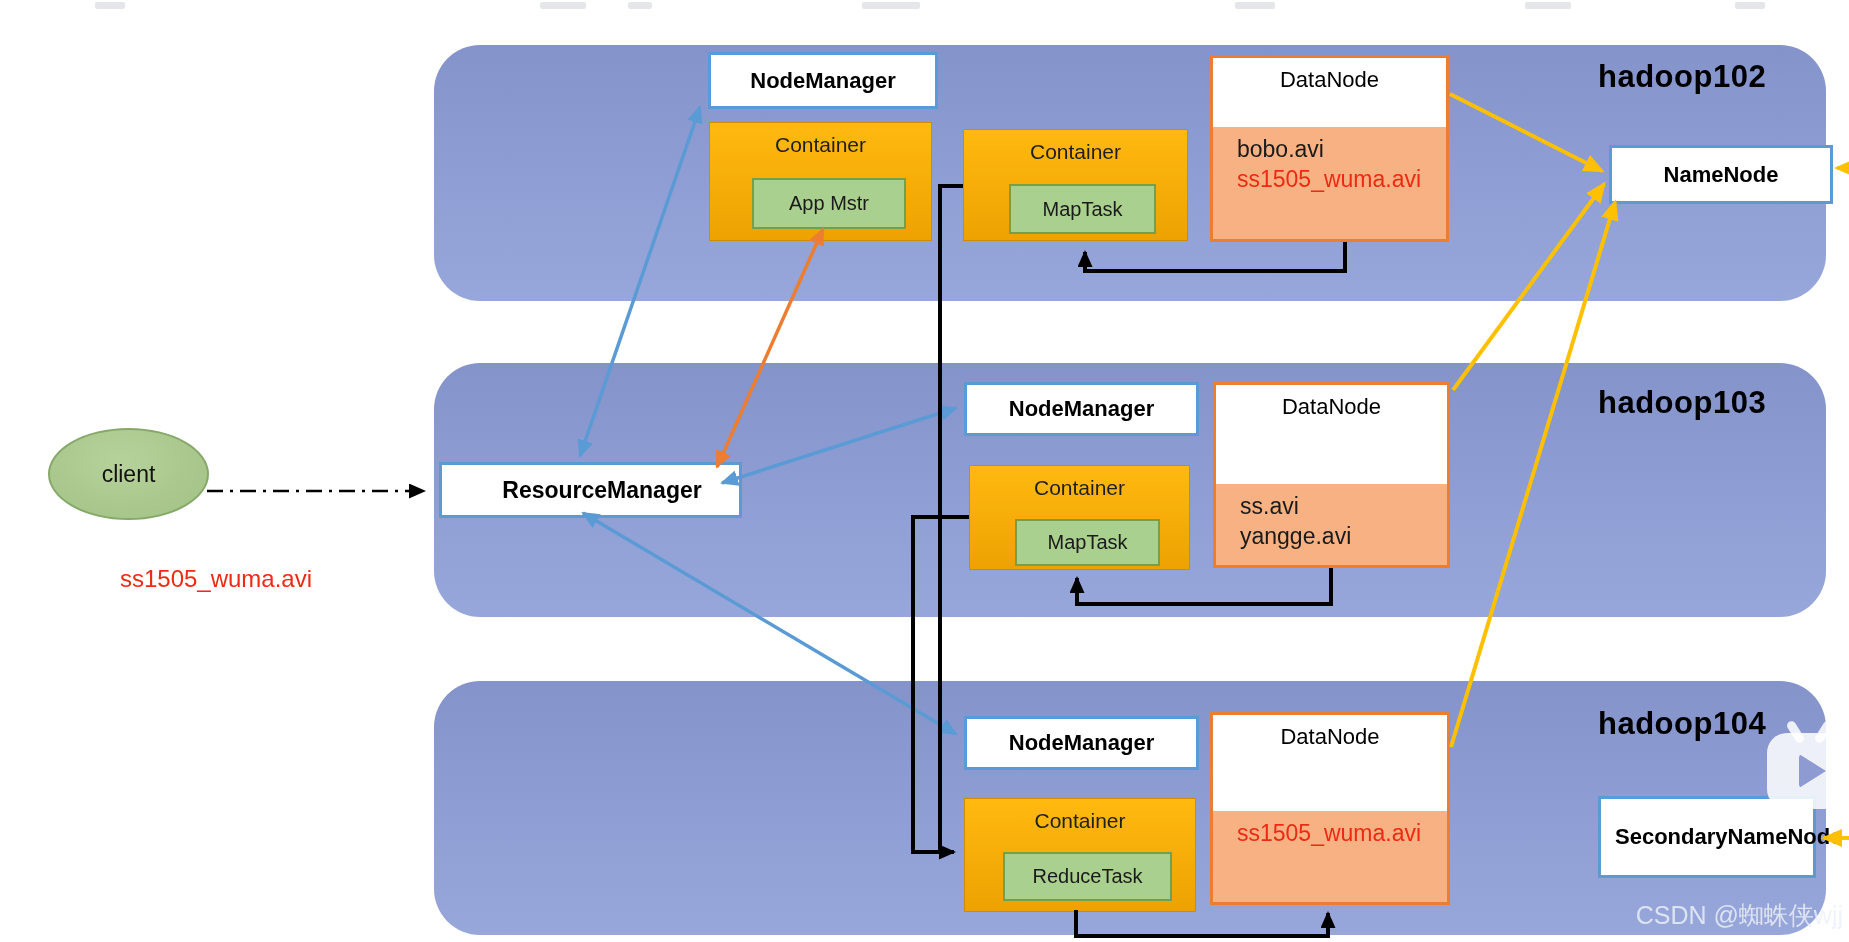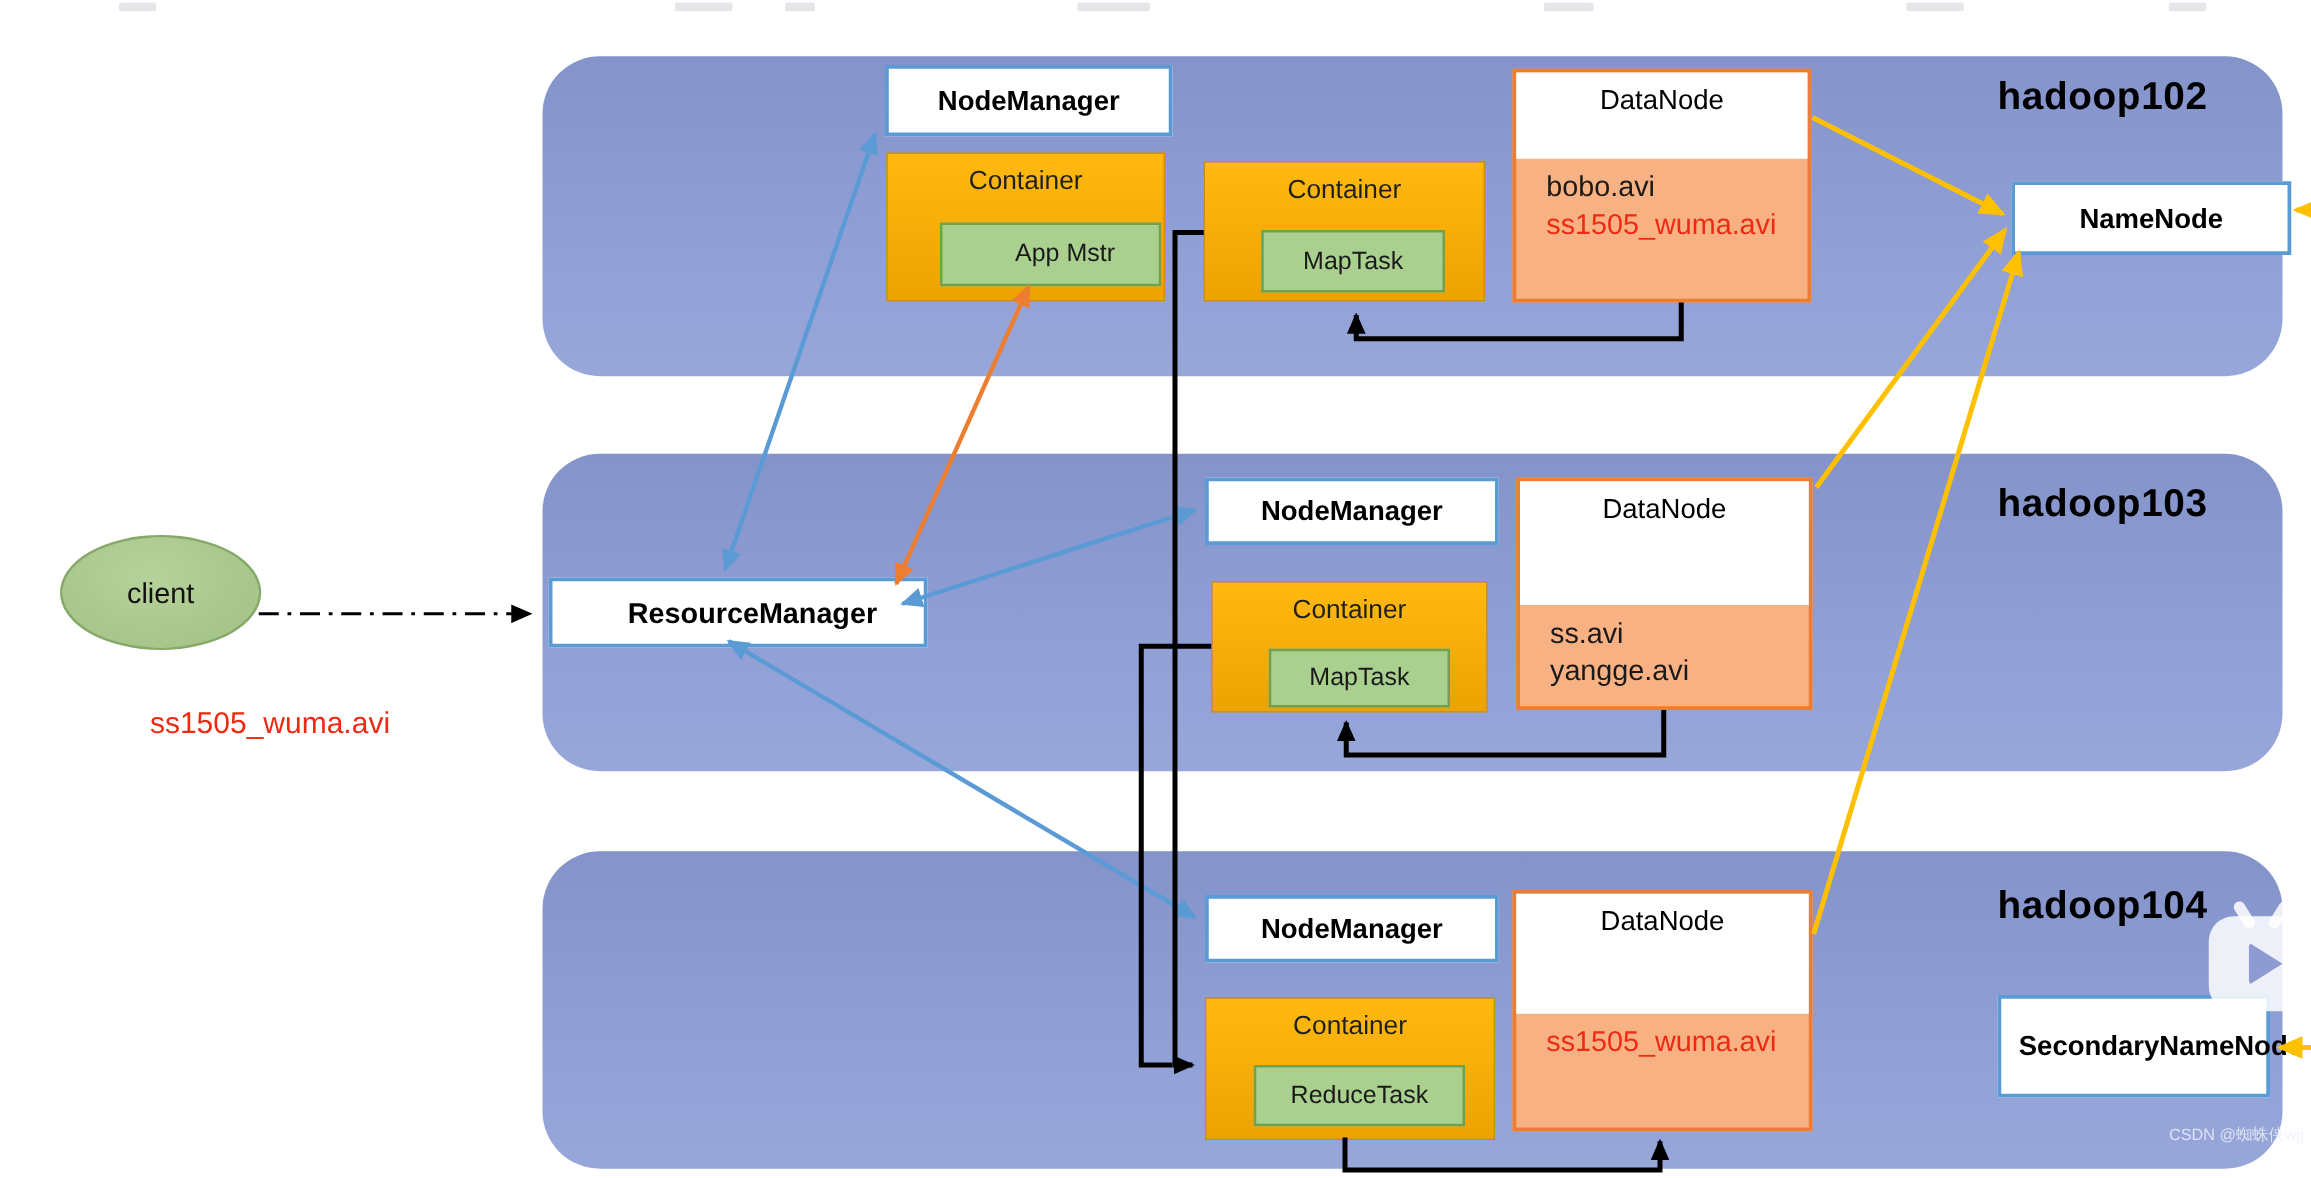--- a/index.html
+++ b/index.html
@@ -21,21 +21,21 @@
   .dn-body{padding:7px 24px;font-size:23px;line-height:30px;color:#1a1a1a;word-wrap:break-word;}
   .dn-file{display:block;}
   .file-red{color:#ee2a12;}
   .client{position:absolute;left:48px;top:428px;width:157px;height:88px;border-radius:50%;
           background:radial-gradient(ellipse at 45% 35%,#b6d29b,#a1c184);border:2px solid #86a96a;
           display:flex;align-items:center;justify-content:center;font-size:23px;color:#111;}
   .annotation{position:absolute;left:40px;top:562px;width:352px;text-align:center;
               color:#ee2a12;font-size:24px;line-height:34px;}
   .overlay{position:absolute;left:0;top:0;z-index:6;pointer-events:none;}
   .boxlayer{position:absolute;left:0;top:0;width:100%;height:100%;z-index:2;}
-  .watermark{position:absolute;right:6px;top:899px;z-index:7;font-size:13px;
+  .watermark{position:absolute;right:6px;top:899px;z-index:7;font-size:25px;
              color:rgba(237,240,249,0.82);}
   .play-badge{position:absolute;left:1333px;top:52px;width:88px;height:76px;
               background:rgba(255,255,255,0.85);border-radius:20px;z-index:5;}
   .play-badge .tri{position:absolute;left:32px;top:21px;width:0;height:0;
                    border-left:27px solid #8d9bd2;border-top:17px solid transparent;
                    border-bottom:17px solid transparent;border-radius:4px;}
   .antenna{position:absolute;width:9px;height:24px;background:rgba(255,255,255,0.85);
            border-radius:5px;}
   .ant-l{left:24px;top:-13px;transform:rotate(-32deg);}
   .ant-r{left:52px;top:-13px;transform:rotate(32deg);}
@@ -58,21 +58,21 @@
 
     <div class="row" style="top:45px;">
       <div class="row-title" style="left:1164px;top:14px;">hadoop102</div>
 
       <div class="white-box" style="left:274px;top:7px;width:224px;height:51px;">
         <span>NodeManager</span>
       </div>
 
       <div class="container-box" style="left:275px;top:77px;width:221px;height:117px;">
         <div class="container-label">Container</div>
-        <div class="task-box" style="left:42px;top:55px;width:150px;height:47px;padding-left:23px;">
+        <div class="task-box" style="left:42px;top:55px;width:150px;height:47px;">
           <span>App Mstr</span>
         </div>
       </div>
 
       <div class="container-box" style="left:529px;top:84px;width:223px;height:110px;">
         <div class="container-label">Container</div>
         <div class="task-box" style="left:45px;top:54px;width:143px;height:46px;">
           <span>MapTask</span>
         </div>
       </div>

